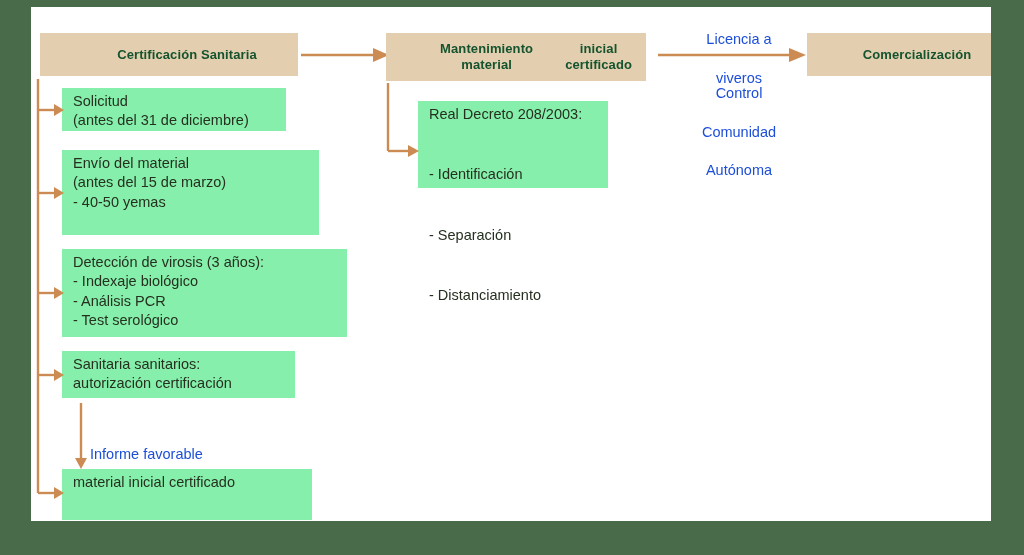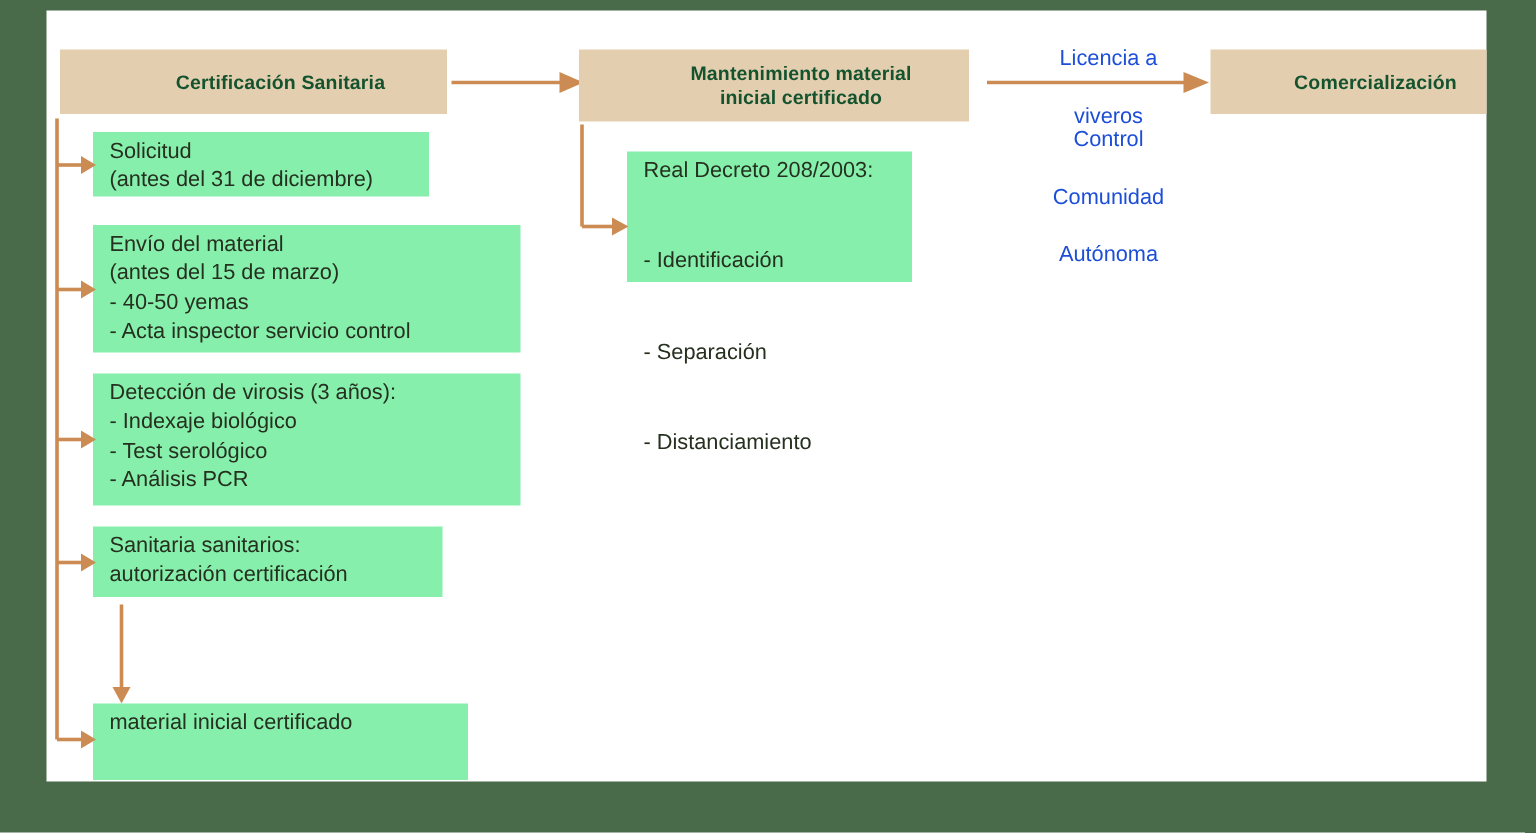--- a/index.html
+++ b/index.html
@@ -83,32 +83,31 @@
 
   <div class="node header-box" style="left:9px; top:26px; width:258px; height:43px;">
     <span>Certificación Sanitaria</span>
   </div>
 
   <div class="node detail-box" style="left:31px; top:81px; width:224px; height:43px;">
     <span class="line">Solicitud</span>
     <span class="line">(antes del 31 de diciembre)</span>
   </div>
 
-  <div class="node detail-box" style="left:31px; top:143px; width:285px; height:85px;">
+  <div class="node detail-box" style="left:31px; top:143px; width:257px; height:85px;">
     <span class="line">Envío del material</span>
     <span class="line">(antes del 15 de marzo)</span>
     <span class="line">- 40-50 yemas</span>
-    <span class="line">- Acta inspector servicio control</span>
   </div>
 
   <div class="node detail-box" style="left:31px; top:242px; width:285px; height:88px;">
     <span class="line">Detección de virosis (3 años):</span>
     <span class="line">- Indexaje biológico</span>
+    <span class="line">- Análisis PCR</span>
     <span class="line">- Test serológico</span>
-    <span class="line">- Análisis PCR</span>
   </div>
 
   <div class="node detail-box" style="left:31px; top:344px; width:233px; height:47px;">
     <span class="line">Sanitaria sanitarios:</span>
     <span class="line">autorización certificación</span>
   </div>
 
   <div class="node detail-box" style="left:31px; top:462px; width:250px; height:51px;">
     <span class="line">material inicial certificado</span>
   </div>
@@ -132,29 +131,32 @@
       </g>
     </svg>
   </div>
 
   <div class="connector" style="left:42px; top:394px; width:20px; height:70px;">
     <svg width="20" height="70" viewBox="0 0 20 70">
       <line x1="8" y1="2" x2="8" y2="58" stroke="#cb8b52" stroke-width="2.4"></line>
       <polygon points="2,57 14,57 8,68" fill="#cb8b52"></polygon>
     </svg>
   </div>
+  <div class="free-label left-align" style="left:59px; top:419px; width:160px;">
+    <span>Informe favorable</span>
+  </div>
 
   <div class="connector" style="left:268px; top:39px; width:92px; height:18px;">
     <svg width="92" height="18" viewBox="0 0 92 18">
       <line x1="2" y1="9" x2="78" y2="9" stroke="#cb8b52" stroke-width="2.4"></line>
       <polygon points="74,2 90,9 74,16" fill="#cb8b52"></polygon>
     </svg>
   </div>
 
-  <div class="node header-box" style="left:355px; top:26px; width:260px; height:48px; flex-direction:column;">
+  <div class="node header-box" style="left:355px; top:26px; width:260px; height:48px; flex-direction:row;">
     <span>Mantenimiento material</span>
     <span>inicial certificado</span>
   </div>
 
   <div class="node detail-box" style="left:387px; top:94px; width:190px; height:87px;gap:41px;">
     <span class="line">Real Decreto 208/2003:</span>
     <span class="line">- Identificación</span>
     <span class="line">- Separación</span>
     <span class="line">- Distanciamiento</span>
   </div>

